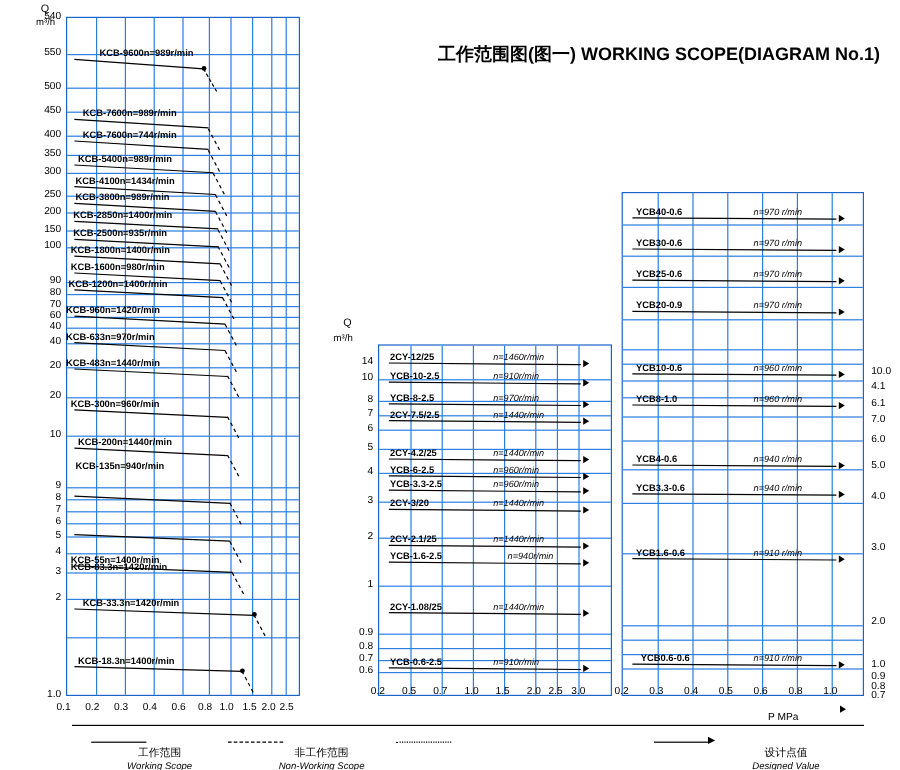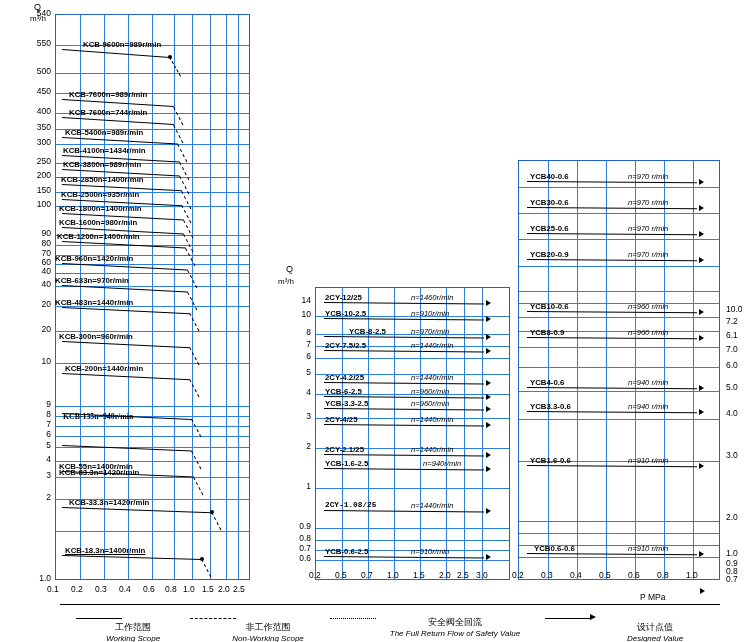--- a/index.html
+++ b/index.html
@@ -49,20 +49,21 @@
   .lgarrow{position:absolute;width:0;height:0;border-left:6px solid #000;border-top:3.5px solid transparent;border-bottom:3.5px solid transparent;}
 
   .pmpa{position:absolute;font-size:8.5px;white-space:nowrap;}
   .axisarrow{position:absolute;width:0;height:0;border-left:5px solid #000;border-top:3px solid transparent;border-bottom:3px solid transparent;}
 </style>
 </head>
 <body>
 
 <div class="root">
 
+  <div class="title">工作范围图(图一)  WORKING SCOPE(DIAGRAM No.1)</div>
 
   <div class="panel" style="left:55px;top:14px;width:195px;height:566px;">
     <div class="grid-area">
 
       <div class="vline" style="left:24px"></div>
       <div class="vline" style="left:48px"></div>
       <div class="vline" style="left:72px"></div>
       <div class="vline" style="left:96px"></div>
       <div class="vline" style="left:118px"></div>
       <div class="vline" style="left:136px"></div>
@@ -198,25 +199,25 @@
     <div class="clab" style="left:6px;top:161px;"><b>KCB-2850n=1400r/min</b></div>
     <div class="clab" style="left:6px;top:176px;"><b>KCB-2500n=935r/min</b></div>
     <div class="clab" style="left:4px;top:190px;"><b>KCB-1800n=1400r/min</b></div>
     <div class="clab" style="left:4px;top:204px;"><b>KCB-1600n=980r/min</b></div>
     <div class="clab" style="left:2px;top:218px;"><b>KCB-1200n=1400r/min</b></div>
     <div class="clab" style="left:0px;top:240px;"><b>KCB-960n=1420r/min</b></div>
     <div class="clab" style="left:0px;top:262px;"><b>KCB-633n=970r/min</b></div>
     <div class="clab" style="left:0px;top:284px;"><b>KCB-483n=1440r/min</b></div>
     <div class="clab" style="left:4px;top:318px;"><b>KCB-300n=960r/min</b></div>
     <div class="clab" style="left:10px;top:350px;"><b>KCB-200n=1440r/min</b></div>
-    <div class="clab" style="left:8px;top:398px;font-family:Liberation Serif, serif;"><b>KCB-135n=940r/min</b></div>
+    <div class="clab" style="left:8px;top:370px;"><b>KCB-135n=940r/min</b></div>
     <div class="clab" style="left:4px;top:422px;margin-top:32px;"><b>KCB-83.3n=1420r/min</b></div>
     <div class="clab" style="left:4px;top:448px;"><b>KCB-55n=1400r/min</b></div>
     <div class="clab" style="left:14px;top:484px;"><b>KCB-33.3n=1420r/min</b></div>
-    <div class="clab" style="left:10px;top:532px;text-decoration:underline;"><b>KCB-18.3n=1400r/min</b></div>
+    <div class="clab" style="left:10px;top:532px;"><b>KCB-18.3n=1400r/min</b></div>
   </div>
 
   <div class="qlab" style="left:34px;top:2px;">
     <span>Q</span>
   </div>
   <div class="qlab" style="left:30px;top:14px;font-size:8px;">m³/h</div>
 
   <div class="panel" style="left:315px;top:287px;width:195px;height:293px;">
     <div class="grid-area">
       <div class="vline" style="left:26px"></div>
@@ -288,37 +289,37 @@
     <div class="axlab" style="left:72px;top:283px;">1.0</div>
     <div class="axlab" style="left:98px;top:283px;">1.5</div>
     <div class="axlab" style="left:124px;top:283px;">2.0</div>
     <div class="axlab" style="left:142px;top:283px;">2.5</div>
     <div class="axlab" style="left:161px;top:283px;">3.0</div>
 
     <div class="clab" style="left:10px;top:6px;"><b>2CY-12/25</b></div>
     <div class="clab" style="left:96px;top:6px;">n=1460r/min</div>
     <div class="clab" style="left:10px;top:22px;"><b>YCB-10-2.5</b></div>
     <div class="clab" style="left:96px;top:22px;">n=910r/min</div>
-    <div class="clab" style="left:10px;top:40px;margin-left:24px;"><b>YCB-8-2.5</b></div>
+    <div class="clab" style="left:10px;top:40px;"><b>YCB-8-2.5</b></div>
     <div class="clab" style="left:96px;top:40px;">n=970r/min</div>
     <div class="clab" style="left:10px;top:54px;"><b>2CY-7.5/2.5</b></div>
     <div class="clab" style="left:96px;top:54px;">n=1440r/min</div>
     <div class="clab" style="left:10px;top:86px;"><b>2CY-4.2/25</b></div>
     <div class="clab" style="left:96px;top:86px;">n=1440r/min</div>
     <div class="clab" style="left:10px;top:100px;"><b>YCB-6-2.5</b></div>
     <div class="clab" style="left:96px;top:100px;">n=960r/min</div>
     <div class="clab" style="left:10px;top:112px;"><b>YCB-3.3-2.5</b></div>
     <div class="clab" style="left:96px;top:112px;">n=960r/min</div>
-    <div class="clab" style="left:10px;top:128px;"><b>2CY-4/25</b></div>
+    <div class="clab" style="left:10px;top:128px;"><b>2CY-3/20</b></div>
     <div class="clab" style="left:96px;top:128px;">n=1440r/min</div>
     <div class="clab" style="left:10px;top:158px;"><b>2CY-2.1/25</b></div>
     <div class="clab" style="left:96px;top:158px;">n=1440r/min</div>
     <div class="clab" style="left:10px;top:172px;"><b>YCB-1.6-2.5</b></div>
     <div class="clab" style="left:108px;top:172px;">n=940r/min</div>
-    <div class="clab" style="left:10px;top:214px;font-family:Liberation Mono, monospace;"><b>2CY-1.08/25</b></div>
+    <div class="clab" style="left:10px;top:214px;"><b>2CY-1.08/25</b></div>
     <div class="clab" style="left:96px;top:214px;">n=1440r/min</div>
     <div class="clab" style="left:10px;top:260px;"><b>YCB-0.6-2.5</b></div>
     <div class="clab" style="left:96px;top:260px;">n=910r/min</div>
   </div>
 
   <div class="qlab" style="left:286px;top:264px;">Q</div>
   <div class="qlab" style="left:278px;top:277px;font-size:8px;">m³/h</div>
 
   <div class="panel" style="left:518px;top:160px;width:202px;height:420px;">
     <div class="grid-area">
@@ -364,21 +365,21 @@
       <div class="arrow" style="left:180px;top:96px"></div>
       <div class="arrow" style="left:180px;top:148px"></div>
       <div class="arrow" style="left:180px;top:174px"></div>
       <div class="arrow" style="left:180px;top:224px"></div>
       <div class="arrow" style="left:180px;top:248px"></div>
       <div class="arrow" style="left:180px;top:302px"></div>
       <div class="arrow" style="left:180px;top:390px"></div>
     </div>
 
     <div class="axlab" style="left:208px;top:144px;">10.0</div>
-    <div class="axlab" style="left:208px;top:156px;">7.2</div>
+    <div class="axlab" style="left:208px;top:156px;">4.1</div>
     <div class="axlab" style="left:208px;top:170px;">6.1</div>
     <div class="axlab" style="left:208px;top:184px;">7.0</div>
     <div class="axlab" style="left:208px;top:200px;">6.0</div>
     <div class="axlab" style="left:208px;top:222px;">5.0</div>
     <div class="axlab" style="left:208px;top:248px;">4.0</div>
     <div class="axlab" style="left:208px;top:290px;">3.0</div>
     <div class="axlab" style="left:208px;top:352px;">2.0</div>
     <div class="axlab" style="left:208px;top:388px;">1.0</div>
     <div class="axlab" style="left:208px;top:398px;">0.9</div>
     <div class="axlab" style="left:208px;top:406px;">0.8</div>
@@ -395,21 +396,21 @@
     <div class="clab" style="left:12px;top:12px;"><b>YCB40-0.6</b></div>
     <div class="clab" style="left:110px;top:12px;">n=970 r/min</div>
     <div class="clab" style="left:12px;top:38px;"><b>YCB30-0.6</b></div>
     <div class="clab" style="left:110px;top:38px;">n=970 r/min</div>
     <div class="clab" style="left:12px;top:64px;"><b>YCB25-0.6</b></div>
     <div class="clab" style="left:110px;top:64px;">n=970 r/min</div>
     <div class="clab" style="left:12px;top:90px;"><b>YCB20-0.9</b></div>
     <div class="clab" style="left:110px;top:90px;">n=970 r/min</div>
     <div class="clab" style="left:12px;top:142px;"><b>YCB10-0.6</b></div>
     <div class="clab" style="left:110px;top:142px;">n=960 r/min</div>
-    <div class="clab" style="left:12px;top:168px;"><b>YCB8-0.9</b></div>
+    <div class="clab" style="left:12px;top:168px;"><b>YCB8-1.0</b></div>
     <div class="clab" style="left:110px;top:168px;">n=960 r/min</div>
     <div class="clab" style="left:12px;top:218px;"><b>YCB4-0.6</b></div>
     <div class="clab" style="left:110px;top:218px;">n=940 r/min</div>
     <div class="clab" style="left:12px;top:242px;"><b>YCB3.3-0.6</b></div>
     <div class="clab" style="left:110px;top:242px;">n=940 r/min</div>
     <div class="clab" style="left:12px;top:296px;"><b>YCB1.6-0.6</b></div>
     <div class="clab" style="left:110px;top:296px;">n=910 r/min</div>
     <div class="clab" style="left:16px;top:384px;"><b>YCB0.6-0.6</b></div>
     <div class="clab" style="left:110px;top:384px;">n=910 r/min</div>
   </div>
@@ -425,24 +426,20 @@
       <div class="en">Working Scope</div>
     </div>
 
     <div class="lgline d1" style="left:190px;top:14px;"></div>
     <div class="lg" style="left:208px;top:18px;width:120px;">
       <div class="cn">非工作范围</div>
       <div class="en">Non-Working Scope</div>
     </div>
 
     <div class="lgline d2" style="left:330px;top:14px;"></div>
-    <div class="lg" style="left:380px;top:13px;width:150px;">
-      <div class="cn">安全阀全回流</div>
-      <div class="en">The Full Return Flow of Safety Value</div>
-    </div>
 
     <div class="lgline" style="left:545px;top:14px;"></div>
     <div class="lgarrow" style="left:590px;top:10px;"></div>
     <div class="lg" style="left:600px;top:18px;width:110px;">
       <div class="cn">设计点值</div>
       <div class="en">Designed Value</div>
     </div>
   </div>
 
 </div>

